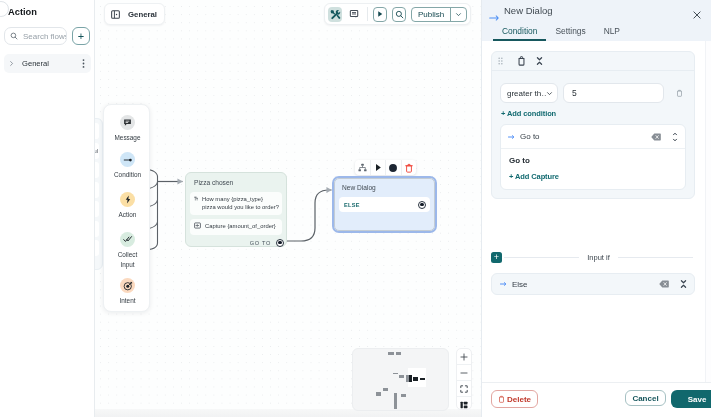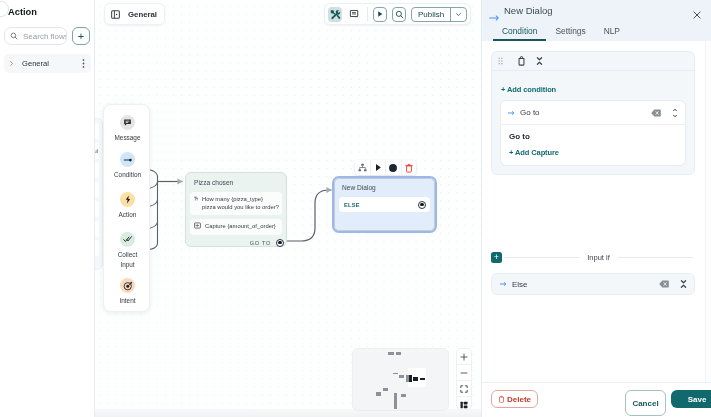--- a/index.html
+++ b/index.html
@@ -169,21 +169,21 @@
   .ei-lbl{font-size:7.5px;color:#3e474f;padding:0 6px;}
 
   .elseblk{position:absolute;left:9px;top:232px;width:204px;height:22px;background:#f3f7fa;
            border:1px solid #e7edf2;border-radius:6px;box-sizing:border-box;display:flex;align-items:center;padding:0 7px 0 8px;}
   .elseblk .ar{margin-right:5px;display:flex;}
   .elseblk .lb{font-size:8px;color:#343d45;flex:1;}
   
   .btn-del{position:absolute;left:9px;top:7px;width:47px;height:18px;border:1px solid #e3a6a1;border-radius:6px;
            display:flex;align-items:center;justify-content:center;gap:2px;box-sizing:border-box;background:#fff;}
   .btn-del .t{font-size:8px;color:#c0392b;font-weight:700;}
-  .btn-cancel{position:absolute;left:143px;top:7px;width:41px;height:26px;border:1px solid #a6c1c3;
+  .btn-cancel{position:absolute;left:143px;top:7px;width:41px;height:16px;border:1px solid #a6c1c3;
            border-radius:6px;display:flex;align-items:center;justify-content:center;box-sizing:border-box;
            background:#fff;font-size:8px;color:#17575d;font-weight:700;}
   .btn-save{position:absolute;left:189px;top:7px;width:52px;height:18px;background:#11686d;border-radius:6px;
            display:flex;align-items:center;justify-content:center;box-sizing:border-box;
            font-size:8px;color:#fff;font-weight:700;}
 </style>
 </head>
 <body>
 
 <div class="app">
@@ -482,20 +482,35 @@
               </svg>
           </span>
           <span class="ic">
             <svg width="7" height="10" viewBox="0 0 11 15">
                 <path d="M2.2 2.4 L5.5 5.6 L8.8 2.4" fill="none" stroke="#394450" stroke-width="1.9" stroke-linecap="round" stroke-linejoin="round"></path>
                 <path d="M2.2 12.6 L5.5 9.4 L8.8 12.6" fill="none" stroke="#394450" stroke-width="1.9" stroke-linecap="round" stroke-linejoin="round"></path>
               </svg>
           </span>
         </div>
         <div class="ifblk-b">
+          <div class="row2">
+            <div class="sel">
+              <span>greater th…</span>
+              <svg width="7" height="7" viewBox="0 0 16 16">
+                  <path d="M3.5 6 L8 10.5 L12.5 6" fill="none" stroke="#2b343c" stroke-width="1.8" stroke-linecap="round" stroke-linejoin="round"></path>
+                </svg>
+            </div>
+            <div class="valfld">5</div>
+            <div class="trash-sm">
+              <svg width="7" height="8" viewBox="0 0 14 16">
+                  <path d="M3 4.2h8v9.2a1.2 1.2 0 0 1-1.2 1.2H4.2A1.2 1.2 0 0 1 3 13.4z" fill="none" stroke="#8a949e" stroke-width="1.3"></path>
+                  <path d="M5.2 4.2V2.6h3.6v1.6" fill="none" stroke="#8a949e" stroke-width="1.3"></path>
+                </svg>
+            </div>
+          </div>
           <div class="addcond">+ Add condition</div>
 
           <div class="actcard">
             <div class="actcard-h">
               <span class="ar">
                 <svg width="7" height="6" viewBox="0 0 12 9">
                     <path d="M0.8 4.5h8.4M7.6 2.2l2.4 2.3-2.4 2.3" fill="none" stroke="#3b82f6" stroke-width="1.5" stroke-linecap="round" stroke-linejoin="round"></path>
                   </svg>
               </span>
               <span class="lb">Go to</span>

